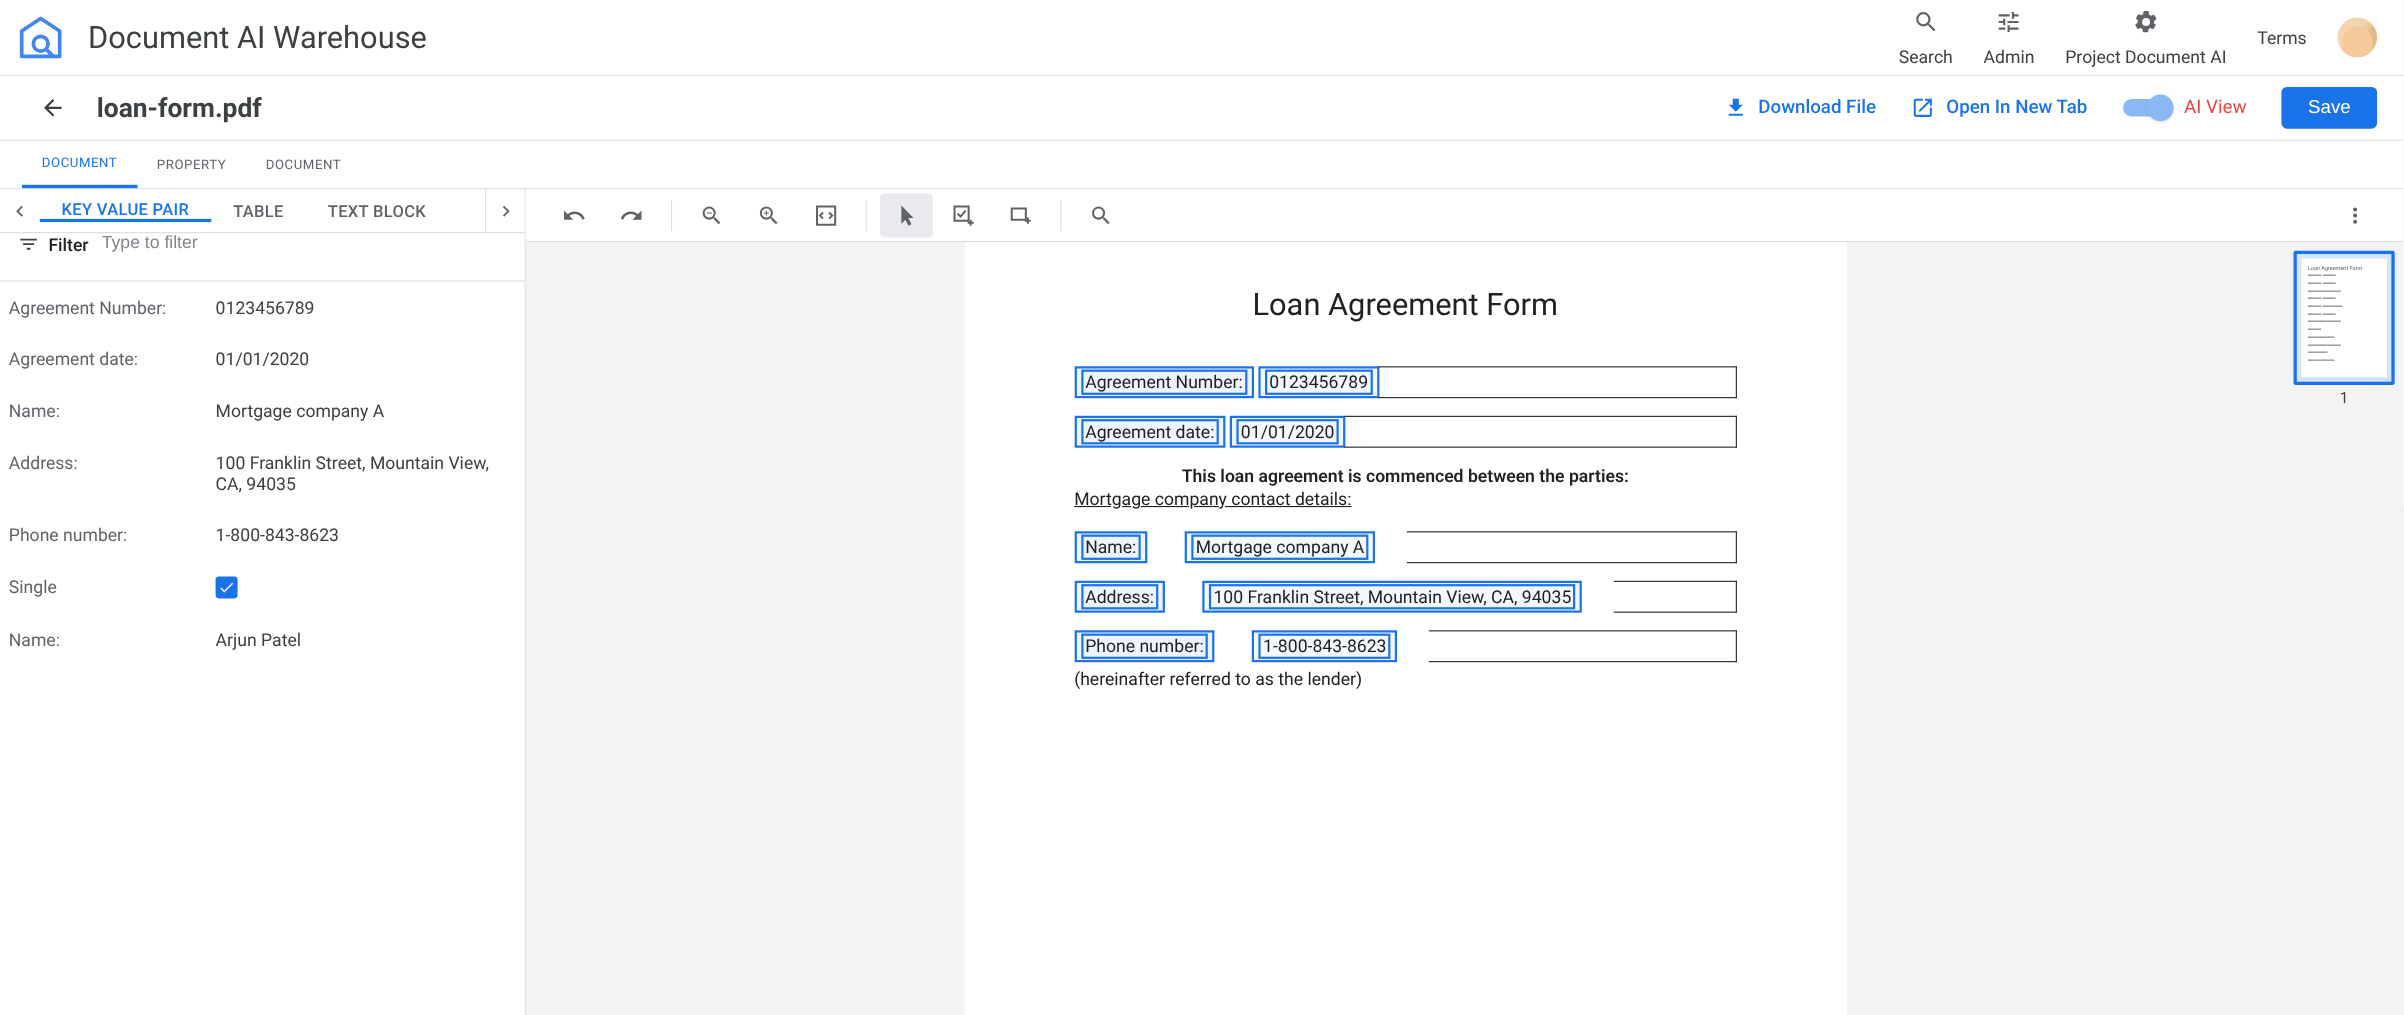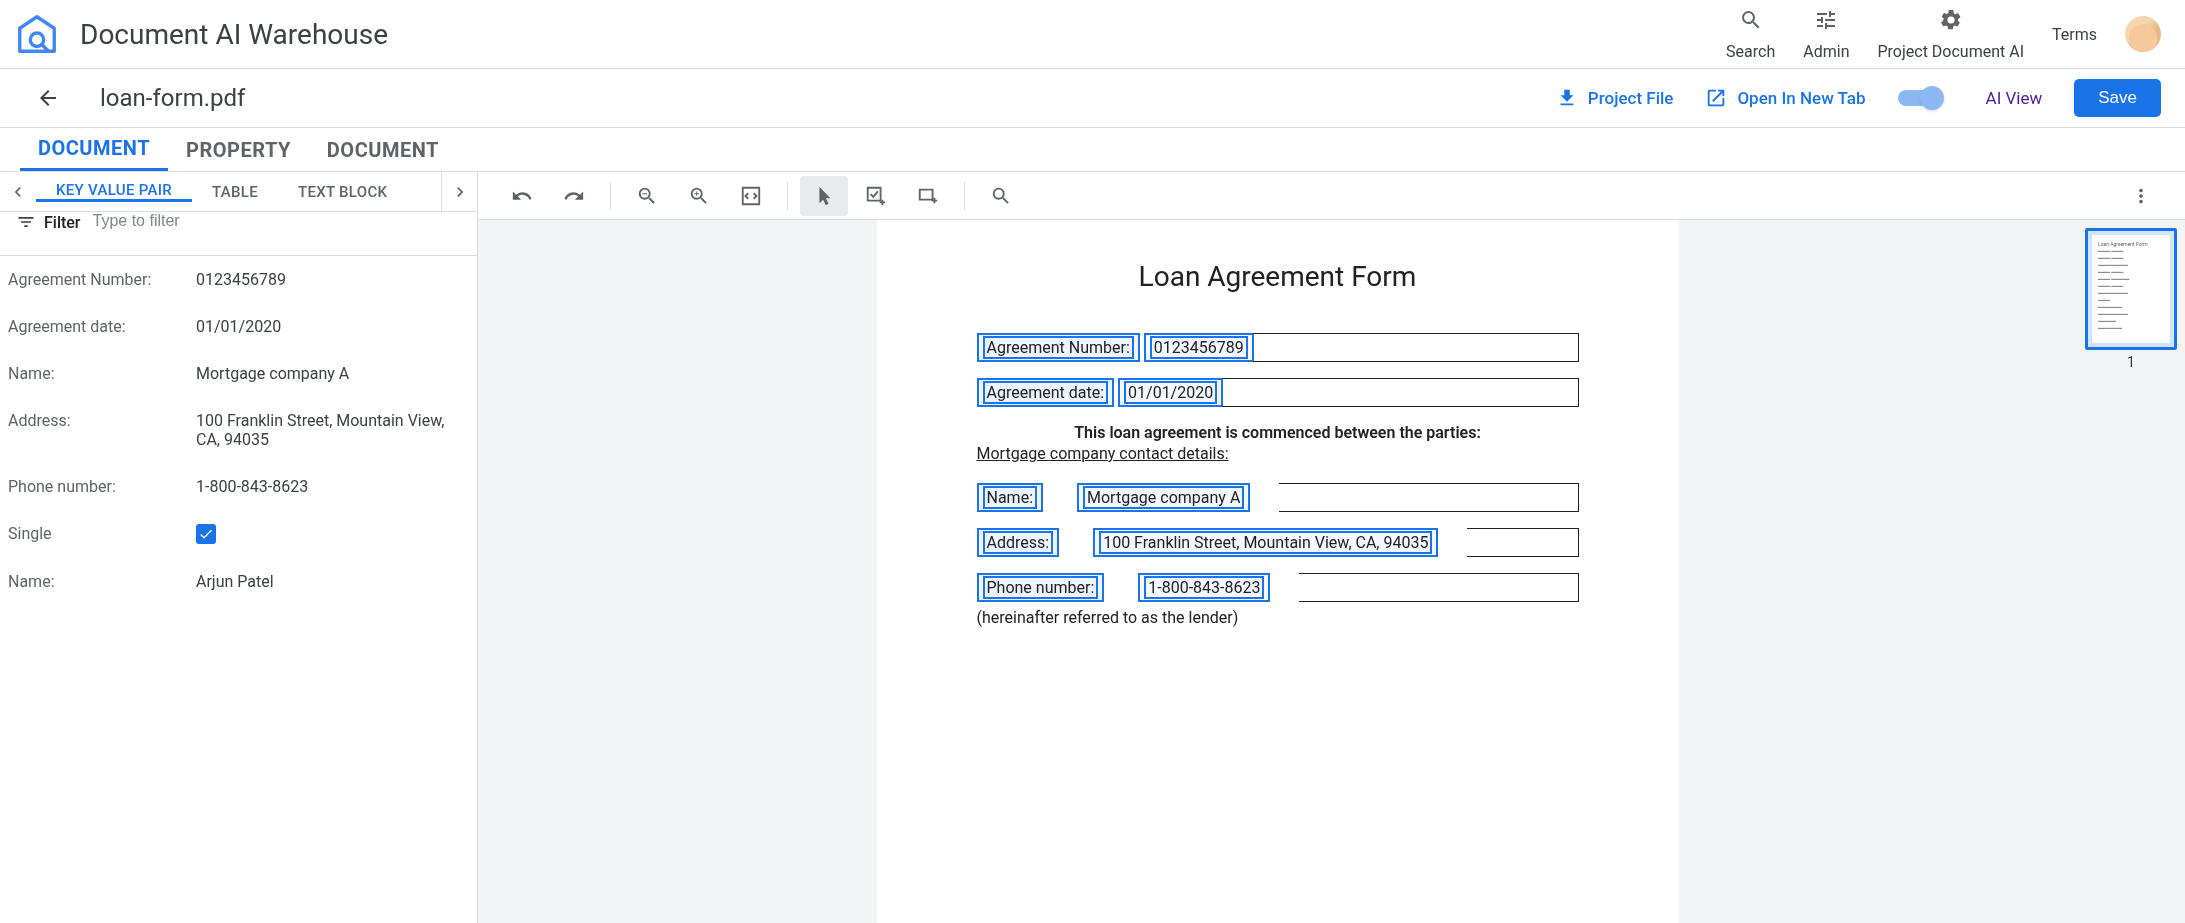--- a/index.html
+++ b/index.html
@@ -12,33 +12,33 @@
 .top-nav { margin-left: auto; display: flex; align-items: center; gap: 28px; }
 .top-nav-item { display: flex; align-items: center; gap: 10px; color: #3c4043; font-size: 16px; cursor: pointer; flex-direction: column; }
 .top-nav-item svg { width: 24px; height: 24px; fill: #5f6368; }
 .avatar { width: 36px; height: 36px; border-radius: 50%; background: linear-gradient(135deg, #f5d5b0 40%, #e8b886 60%); display: flex; align-items: center; justify-content: center; overflow: hidden; }
 .avatar-inner { width: 28px; height: 28px; border-radius: 50% 50% 40% 40%; background: #f5c99a; position: relative; top: 4px; }
 
 
 .sub-header { display: flex; align-items: center; height: 59px; padding: 0 24px 0 28px; border-bottom: 1px solid #dadce0; }
 .back-btn { display: flex; align-items: center; justify-content: center; width: 40px; height: 40px; cursor: pointer; border-radius: 50%; }
 .back-btn svg { width: 24px; height: 24px; fill: #3c4043; }
-.doc-title { font-size: 24px; font-weight: 400; color: #3c4043; margin-left: 32px; }
+.doc-title { font-size: 24px; font-weight: 700; color: #3c4043; margin-left: 20px; }
 .sub-actions { margin-left: auto; display: flex; align-items: center; gap: 32px; }
 .link-btn { display: flex; align-items: center; gap: 10px; color: #1a73e8; font-size: 17px; font-weight: 500; cursor: pointer; }
 .link-btn svg { width: 22px; height: 22px; fill: #1a73e8; }
 .toggle-wrap { display: flex; align-items: center; gap: 12px; }
 .toggle { position: relative; width: 44px; height: 16px; background: #1a73e8; opacity: 0.5; border-radius: 10px; cursor: pointer; }
 .toggle-knob { position: absolute; right: -2px; top: -4px; width: 24px; height: 24px; background: #1a73e8; border-radius: 50%; box-shadow: 0 1px 3px rgba(0,0,0,0.3); }
-.toggle-label { font-size: 17px; color: #4c1d95; margin-left: 32px; }
+.toggle-label { font-size: 17px; color: #ef4444; }
 .save-btn { background: #1a73e8; color: #fff; border: none; padding: 9px 24px; font-size: 17px; font-weight: 500; border-radius: 5px; cursor: pointer; }
 
 
 .main-tabs { display: flex; height: 44px; border-bottom: 1px solid #dadce0; padding-left: 20px; }
-.main-tab { padding: 0 18px; display: flex; align-items: center; font-size: 20px; font-weight: 700; color: #5f6368; cursor: pointer; letter-spacing: 0.5px; }
+.main-tab { padding: 0 18px; display: flex; align-items: center; font-size: 12px; font-weight: 400; color: #5f6368; cursor: pointer; letter-spacing: 0.5px; }
 .main-tab.active { color: #1a73e8; border-bottom: 3px solid #1a73e8; }
 
 
 .body { display: flex; height: calc(100vh - 172px); }
 .left-panel { width: 478px; border-right: 1px solid #dadce0; display: flex; flex-direction: column; }
 .sub-tabs { display: flex; align-items: center; height: 40px; border-bottom: 1px solid #dadce0; position: relative; }
 .sub-tab-scroll { width: 36px; height: 100%; display: flex; align-items: center; justify-content: center; cursor: pointer; }
 .sub-tab-scroll svg { width: 20px; height: 20px; fill: #5f6368; }
 .sub-tab-scroll.right { border-left: 1px solid #dadce0; }
 .sub-tab-scroll.left { }
@@ -138,21 +138,21 @@
     <svg viewBox="0 0 24 24">
         <path d="M20 11H7.83l5.59-5.59L12 4l-8 8 8 8 1.41-1.41L7.83 13H20v-2z"></path>
       </svg>
   </div>
   <span class="doc-title">loan-form.pdf</span>
   <div class="sub-actions">
     <div class="link-btn">
       <svg viewBox="0 0 24 24">
           <path d="M19 9h-4V3H9v6H5l7 7 7-7zM5 18v2h14v-2H5z"></path>
         </svg>
-      <span>Project File</span>
+      <span>Download File</span>
     </div>
     <div class="link-btn">
       <svg viewBox="0 0 24 24">
           <path d="M19 19H5V5h7V3H5a2 2 0 00-2 2v14a2 2 0 002 2h14c1.1 0 2-.9 2-2v-7h-2v7zM14 3v2h3.59l-9.83 9.83 1.41 1.41L19 6.41V10h2V3h-7z"></path>
         </svg>
       <span>Open In New Tab</span>
     </div>
     <div class="toggle-wrap">
       <div class="toggle">
           <div class="toggle-knob"></div>

